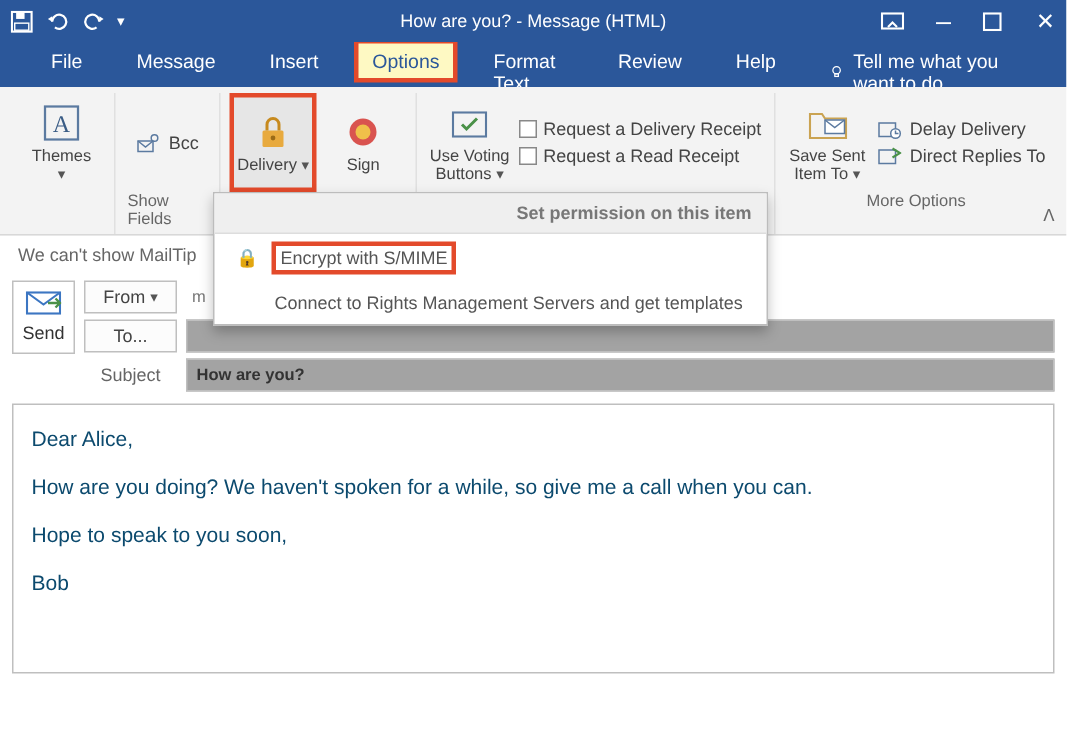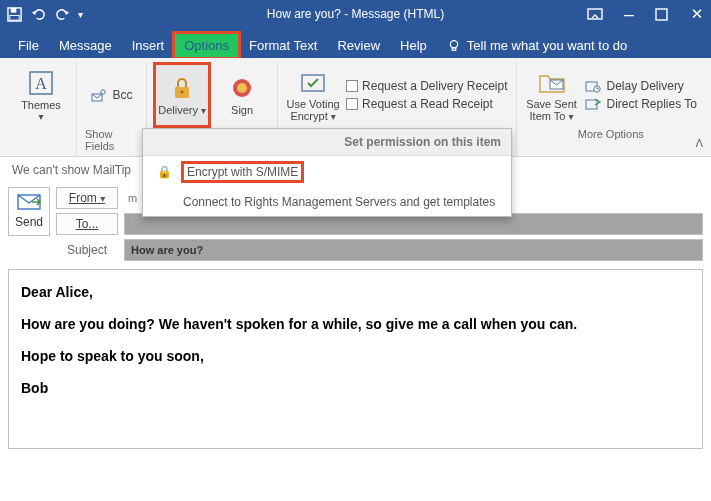--- a/index.html
+++ b/index.html
@@ -3,46 +3,46 @@
 <meta charset="utf-8">
 <style>
   * { box-sizing: border-box; margin: 0; padding: 0; }
   body { font-family: "Segoe UI", Arial, sans-serif; font-size: 12px; color: #333; background: #fff; width: 711px; }
   .titlebar { background: #2b579a; height: 28px; display: flex; align-items: center; color: #fff; padding: 0 6px; position: relative; }
   .qa { display: flex; gap: 8px; align-items: center; }
   .qa .icon { width: 16px; height: 16px; display: flex; align-items: center; justify-content: center; }
   .title-center { position: absolute; left: 0; right: 0; text-align: center; font-size: 12px; pointer-events: none; }
   .win-controls { margin-left: auto; display: flex; gap: 18px; align-items: center; font-size: 14px; }
   .win-controls span { width: 16px; text-align: center; }
-  .menubar { background: #2b579a; height: 30px; display: flex; align-items: flex-end; color: #fff; padding: 0 8px; gap: 0; }
+  .menubar { background: #2b579a; height: 30px; display: flex; align-items: flex-start; color: #fff; padding: 0 24px; gap: 16px; }
   .menubar .menu { padding: 5px 10px; font-size: 13px; }
-  .menubar .menu.sel { background: #22c55e; color: #2b579a; font-weight: normal; }
+  .menubar .menu.sel { background: #fef9c3; color: #2b579a; font-weight: normal; }
   .ribbon { background: #f3f3f3; border-bottom: 1px solid #d8d8d8; display: flex; align-items: stretch; padding: 4px 6px 0 6px; position: relative; }
   .group { display: flex; flex-direction: column; align-items: center; padding: 2px 8px 0 8px; border-right: 1px solid #e0e0e0; }
   .group:last-child { border-right: none; }
   .group-body { display: flex; align-items: center; gap: 6px; min-height: 62px; }
   .group-label { font-size: 11px; color: #666; padding: 2px 0 4px 0; }
   .big-btn { display: flex; flex-direction: column; align-items: center; justify-content: center; width: 54px; height: 62px; }
   .big-btn .bicon { width: 28px; height: 28px; display: flex; align-items: center; justify-content: center; }
   .big-btn .blabel { font-size: 11px; text-align: center; margin-top: 2px; color: #444; }
   .chk-row { display: flex; align-items: center; gap: 4px; font-size: 12px; color: #444; margin: 2px 0; white-space: nowrap; }
   .chk-row .box { width: 12px; height: 12px; border: 1px solid #888; background: #fff; }
   .line-item { display: flex; align-items: center; gap: 6px; font-size: 12px; color: #444; margin: 2px 0; white-space: nowrap; }
   .collapse { position: absolute; right: 8px; bottom: 6px; font-size: 11px; color: #666; }
   .mailtip { font-size: 12px; color: #666; padding: 6px 12px; }
   .compose { display: flex; padding: 4px 8px 0 8px; gap: 6px; }
   .sendcol { width: 42px; }
   .sendbox { border: 1px solid #bfbfbf; display: flex; flex-direction: column; align-items: center; padding: 6px 2px; }
   .fields { flex: 1; display: flex; flex-direction: column; gap: 4px; }
   .frow { display: flex; align-items: center; gap: 6px; }
-  .fbtn { width: 62px; height: 22px; border: 1px solid #bfbfbf; background: #fcfcfc; font-size: 12px; color: #444; display: flex; align-items: center; justify-content: center; text-decoration: underline; }
+  .fbtn { width: 62px; height: 22px; border: 1px solid #bfbfbf; background: #fcfcfc; font-size: 12px; color: #444; display: flex; align-items: center; justify-content: center; }
   .flabel { width: 62px; font-size: 12px; color: #666; text-align: center; }
   .finput { flex: 1; height: 22px; border: 1px solid #bfbfbf; background: #a3a3a3; font-size: 11px; padding: 0 6px; display: flex; align-items: center; color: #222; }
   .fmeta { font-size: 11px; color: #777; padding-left: 4px; }
-  .body-area { border: 1px solid #bfbfbf; margin: 8px; padding: 14px 12px; font-size: 14px; color: #000000; min-height: 180px; font-weight: bold; }
+  .body-area { border: 1px solid #bfbfbf; margin: 8px; padding: 14px 12px; font-size: 14px; color: #0c4a6e; min-height: 180px; }
   .body-area p { margin: 0 0 16px 0; }
   .red-box { outline: 3px solid #e34a2b; outline-offset: -1px; }
   .dropdown { position: absolute; left: 142px; top: 128px; width: 370px; background: #fff; border: 1px solid #bcbcbc; box-shadow: 0 4px 8px rgba(0,0,0,0.25); z-index: 20; }
   .dd-head { background: #efefef; color: #777; font-weight: bold; padding: 6px 10px; font-size: 12px; border-bottom: 1px solid #ddd; text-align: right; }
   .dd-item { display: flex; align-items: center; gap: 10px; padding: 7px 14px; font-size: 12px; color: #555; }
   .dd-item .glyph { width: 16px; text-align: center; color: #6aa0d8; }
   .arrow { font-size: 10px; color: #555; }
   svg { display: block; }
 </style>
 </head>
@@ -165,21 +165,21 @@
 
   <div class="group" style="border-left:1px solid #e0e0e0">
     <div class="group-body">
       <div class="big-btn">
         <span class="bicon">
           <svg width="26" height="22" viewBox="0 0 26 22">
               <rect x="2" y="4" width="22" height="16" fill="none" stroke="#5b7aa0" stroke-width="1.4"></rect>
               <path d="M8 12 L11 15 L18 8" fill="none" stroke="#4a9148" stroke-width="2"></path>
             </svg>
         </span>
-        <span class="blabel" style="line-height:1.1"><span>Use Voting</span><br><span>Encrypt</span> <span class="arrow">▾</span></span>
+        <span class="blabel" style="line-height:1.1"><span>Use Voting</span><br><span>Buttons</span> <span class="arrow">▾</span></span>
       </div>
       <div style="display:flex;flex-direction:column;justify-content:center">
         <div class="chk-row">
           <span class="box"></span>
           <span>Request a Delivery Receipt</span>
         </div>
         <div class="chk-row">
           <span class="box"></span>
           <span>Request a Read Receipt</span>
         </div>

